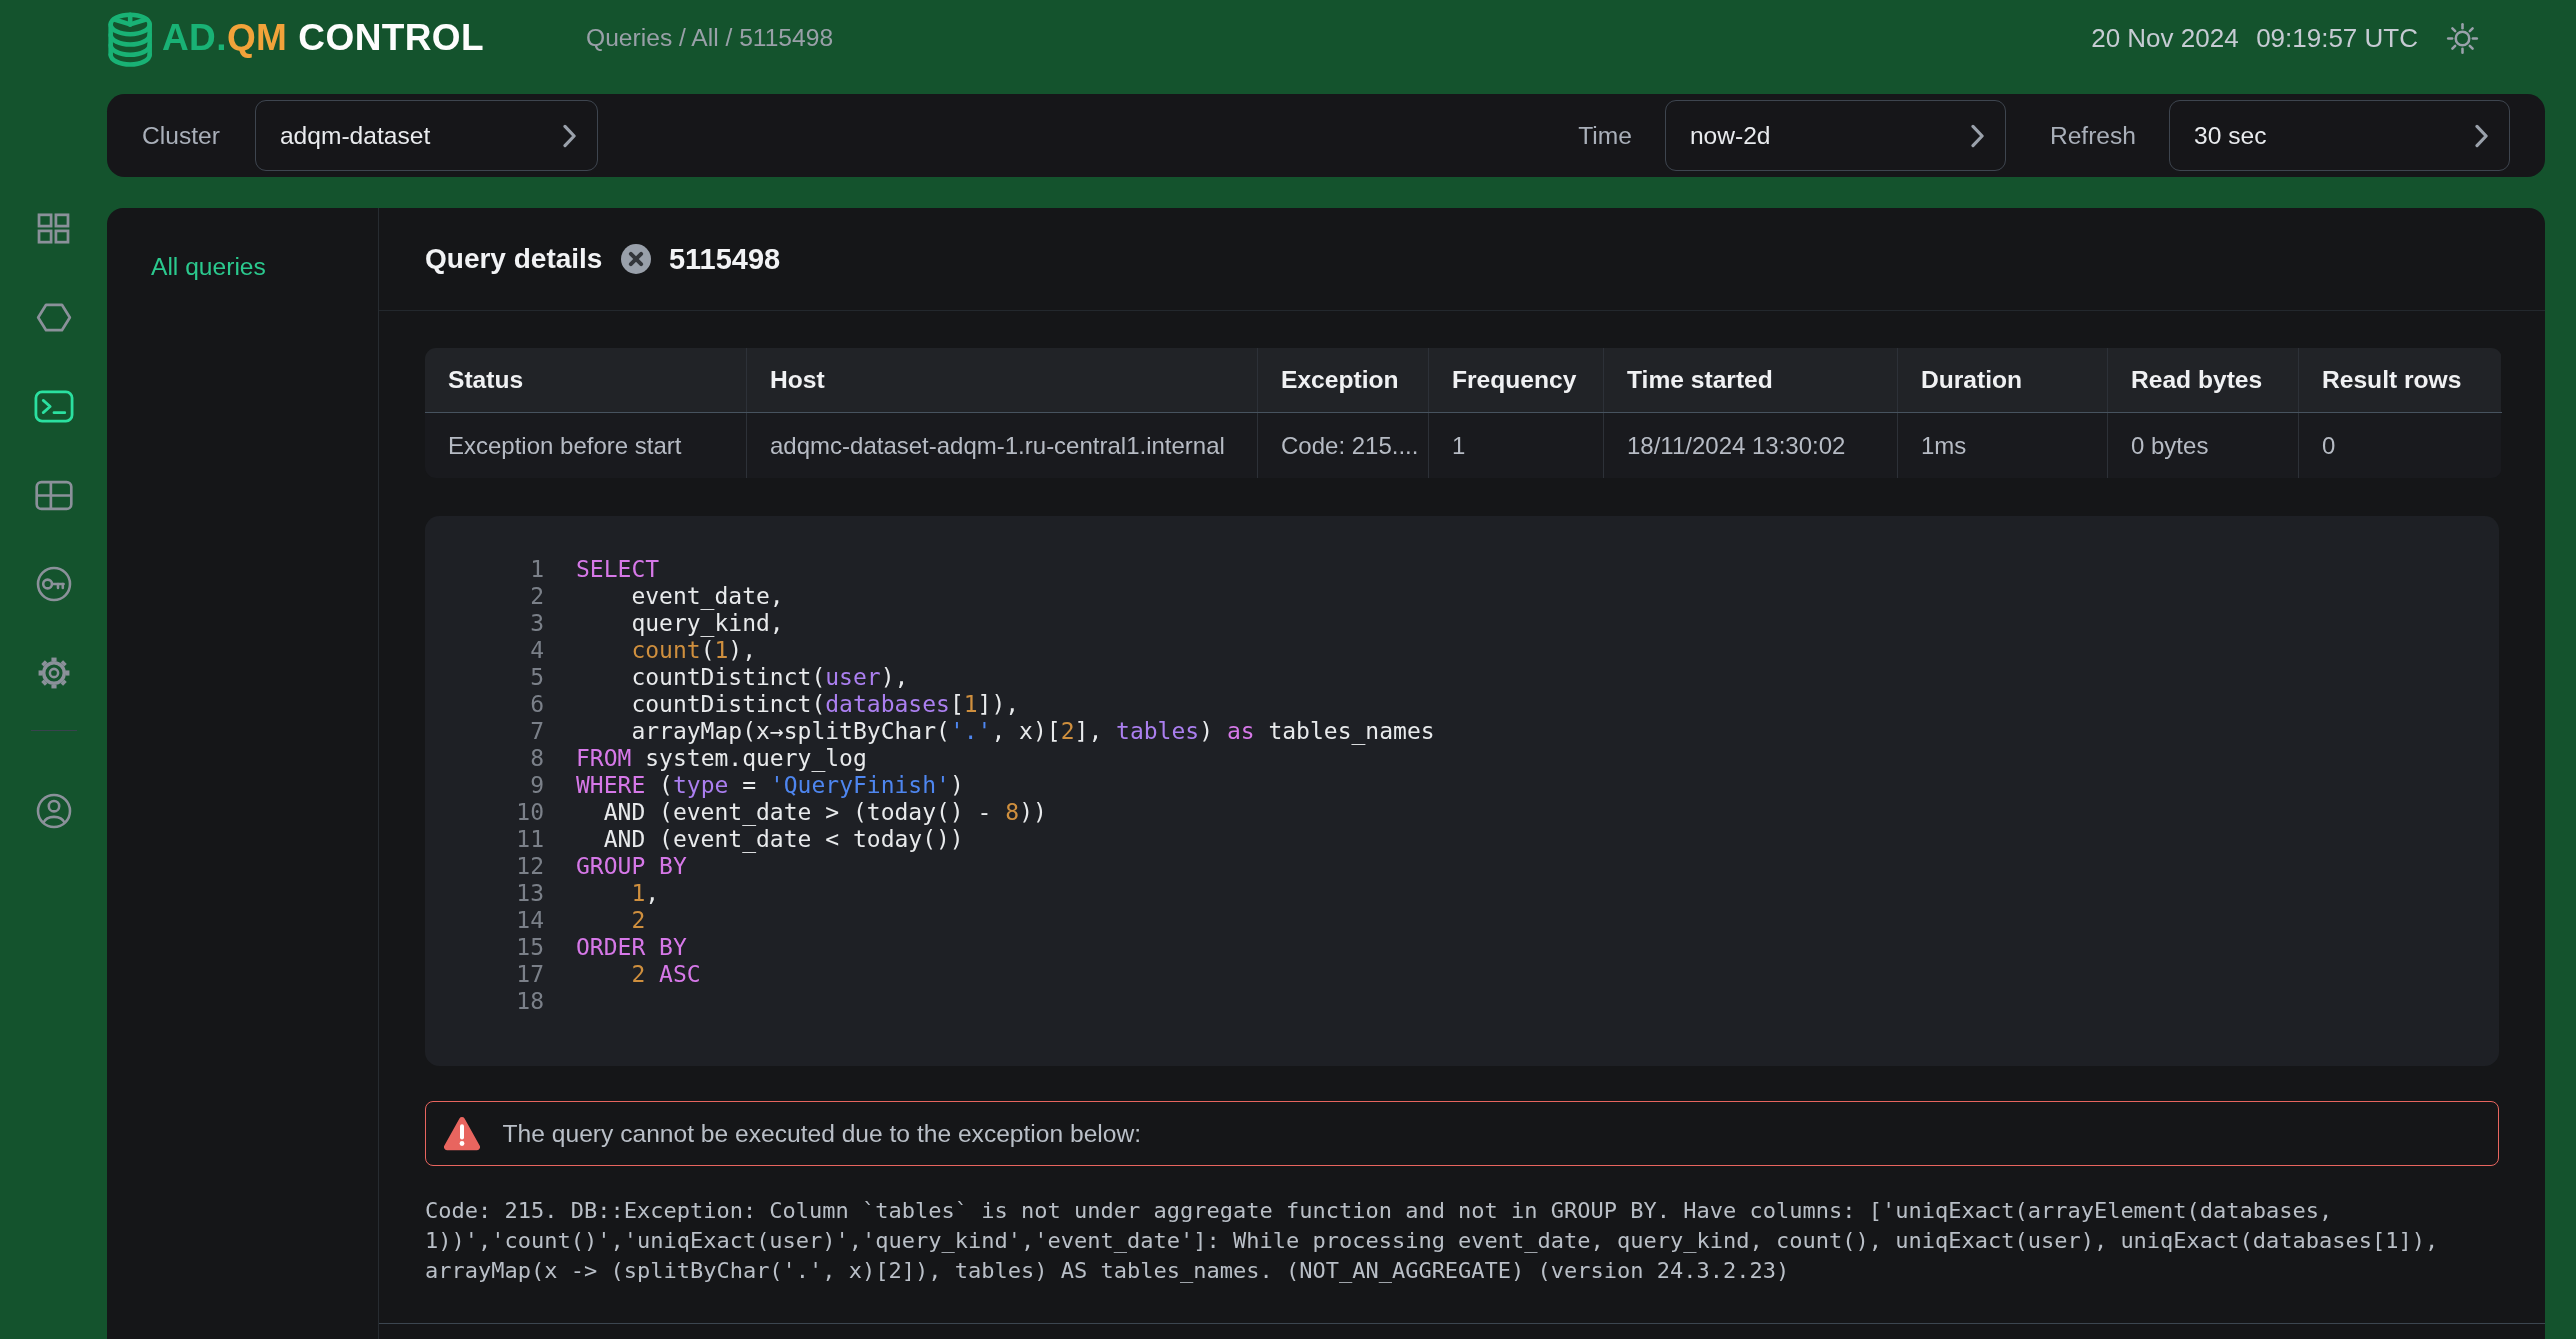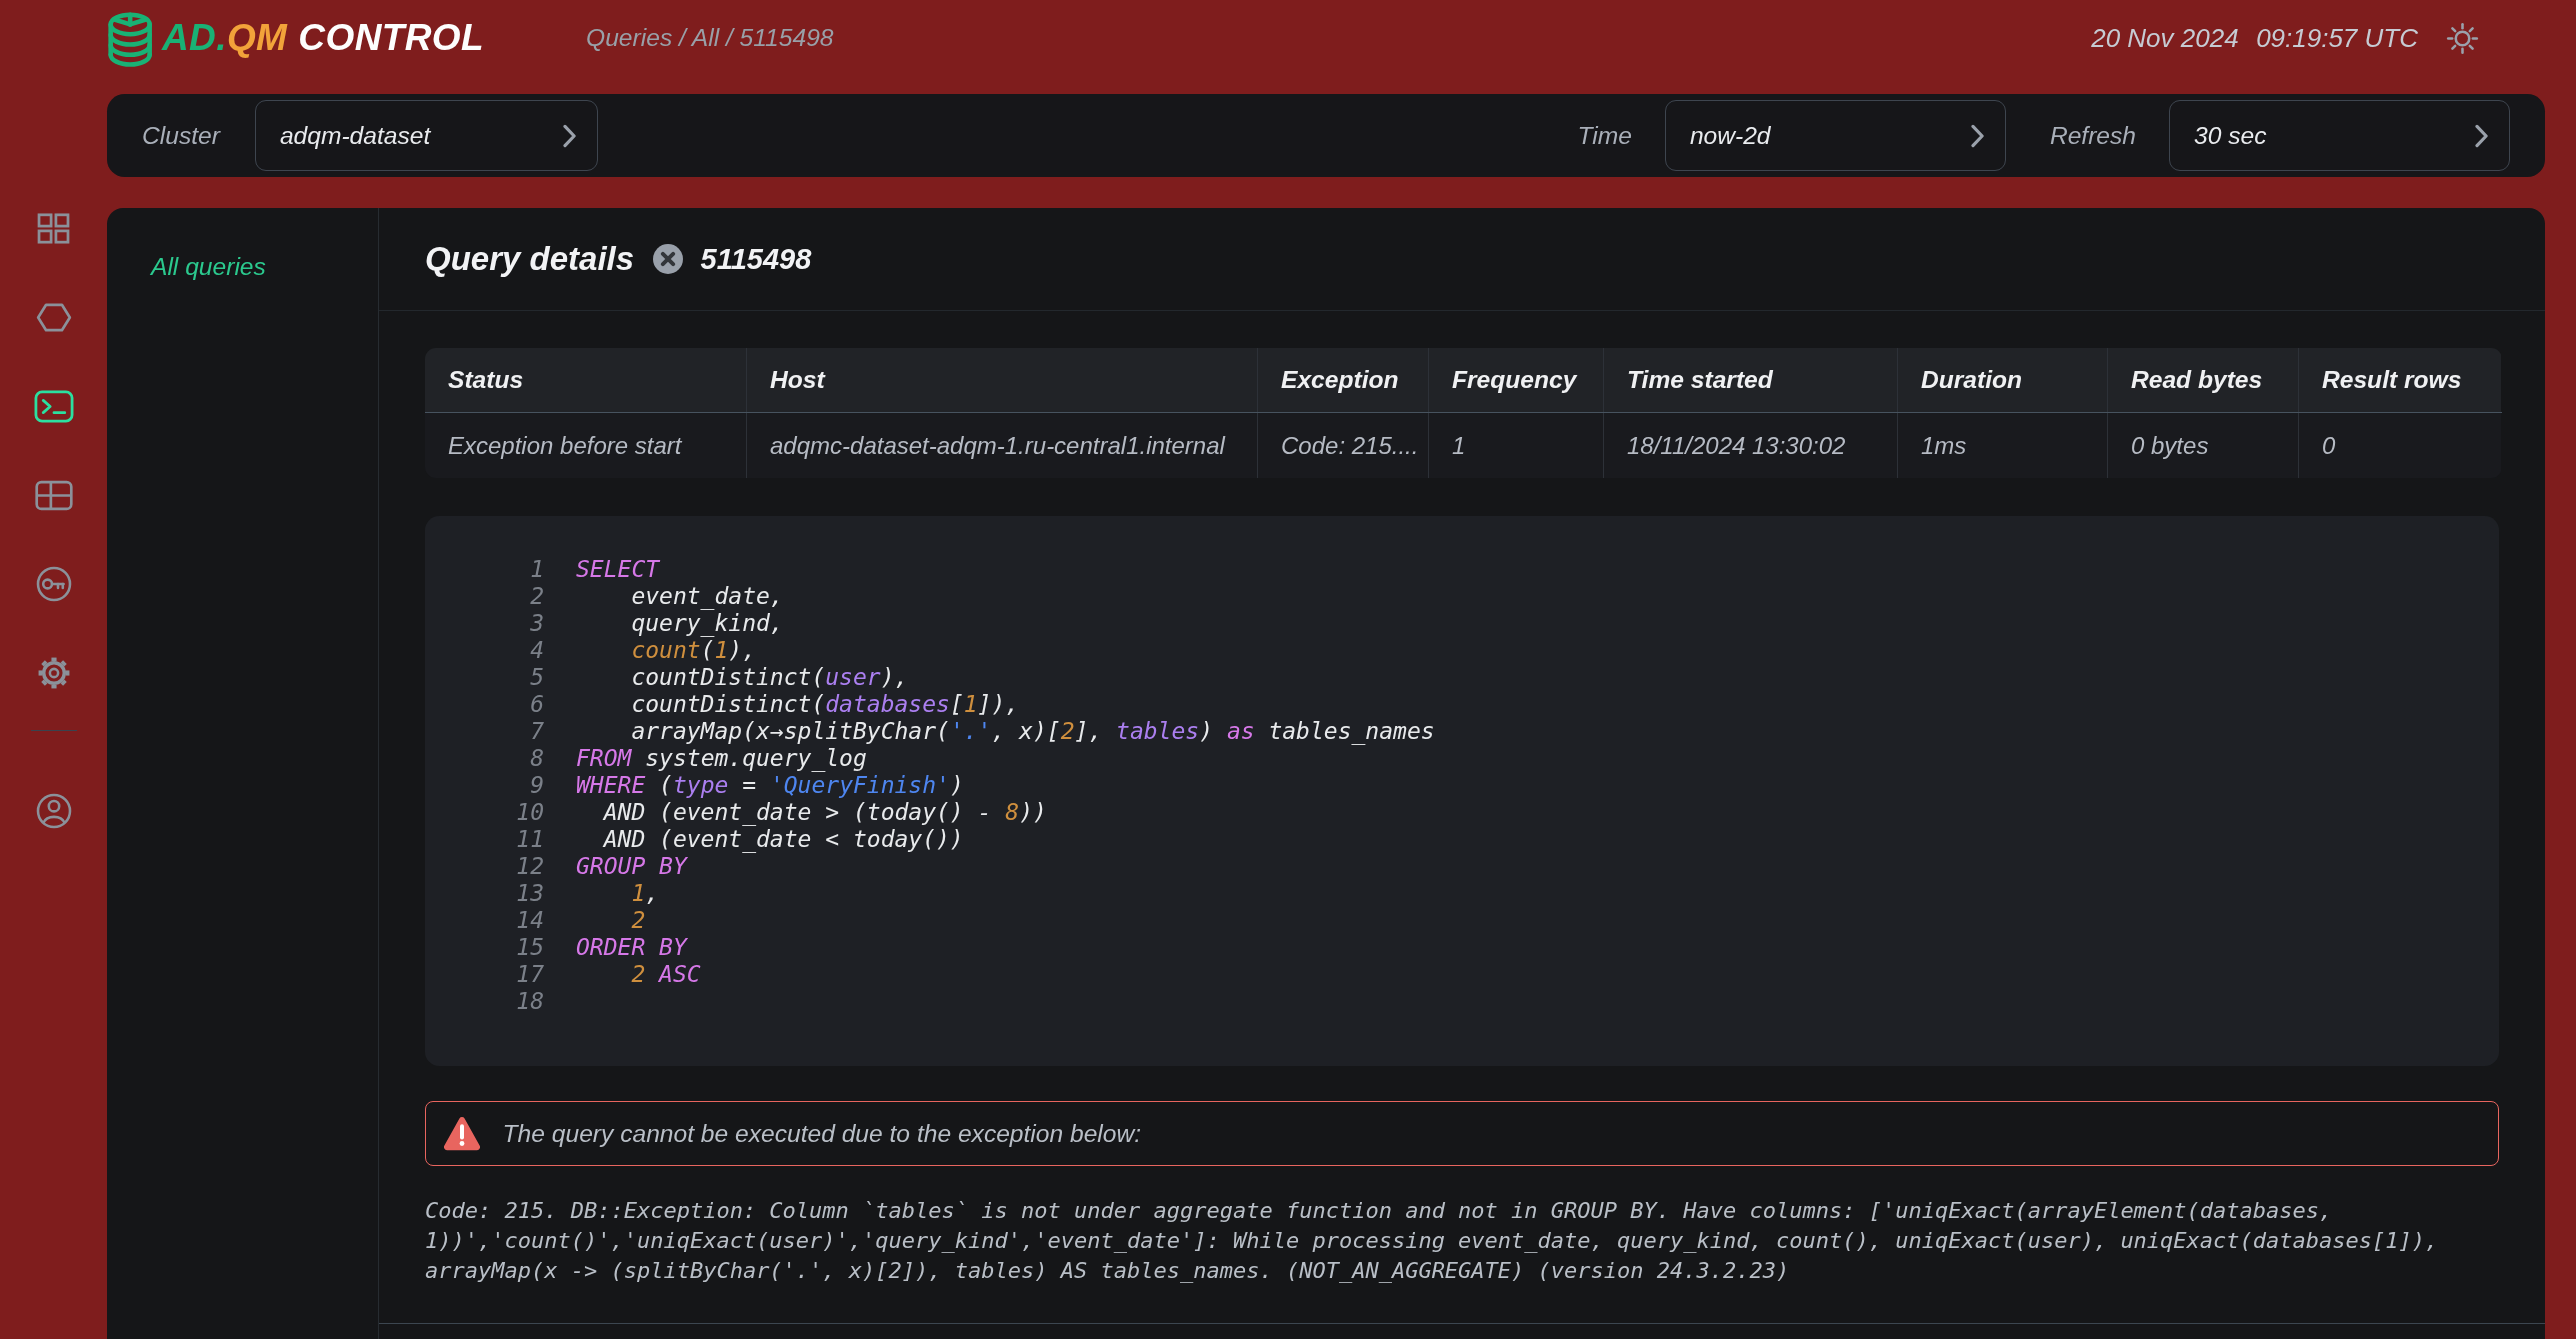--- a/index.html
+++ b/index.html
@@ -1,19 +1,19 @@
 <!DOCTYPE html>
 <html style="font-size:12.7px"><head>
 <meta charset="utf-8">
 <style>
   * { margin:0; padding:0; box-sizing:border-box; }
   html,body { background:#000; }
   .page {
     position:relative; width:2576px; height:1340px; overflow:hidden;
-    background:#7f1d1d; font-family:"Liberation Sans", sans-serif; color:#e8eaec;font-style:italic;
+    background:#14532d; font-family:"Liberation Sans", sans-serif; color:#e8eaec;
   }
   
   .app-header { position:absolute; left:0; top:0; right:0; height:76px; display:flex; align-items:center; padding:0 32px 0 102px; }
   .logo { display:flex; align-items:center; gap:8px; }
   .logo-text { font-size:37px; font-weight:800; letter-spacing:0.4px; white-space:nowrap; }
   .logo-ad { color:#19b275; } .logo-qm { color:#f2a33a; } .logo-control { color:#fdfdfd; margin-left:11px; }
   .breadcrumb { margin-left:102px; font-size:24.6px; color:#99a0a8; }
   .header-right { margin-left:auto; display:flex; align-items:center; gap:27px; font-size:26px; color:#c6cbd3; }
   .clock { display:flex; gap:17.5px; }
   .icon-btn { display:inline-flex; cursor:pointer; }
@@ -32,21 +32,21 @@
   .side-icon { width:40px; height:40px; display:flex; align-items:center; justify-content:center; cursor:pointer; }
   .side-icon + .side-icon { margin-top:49px; }
   .side-divider { width:46px; border-top:1.6px solid #39434e; margin-top:37px; }
   .side-user { margin-top:60px; }
   
   .content { position:absolute; left:107px; top:208px; width:2438px; bottom:0; background:#151618; border-radius:16px 16px 0 0; display:flex; }
   .left-nav { width:272px; flex:none; border-right:1.6px solid #272c31; padding:45px 0 0 44px; }
   .all-queries { font-size:24.6px; color:#2bc98e; cursor:pointer; text-decoration:none; }
   .main { flex:1; min-width:0; }
   .title-row { height:103px; display:flex; align-items:center; padding-left:46px; border-bottom:1.6px solid #23282d; }
-  .title-row h1 { font-size:33px; font-weight:700; color:#f2f3f5; }
+  .title-row h1 { font-size:28px; font-weight:700; color:#f2f3f5; }
   .close-btn { width:30px; height:30px; margin:0 17.5px 0 19px; cursor:pointer; display:inline-flex; }
   .qid { font-size:29px; font-weight:700; color:#f2f3f5; }
   
   .qtable { margin:37px 0 0 46px; width:2077px; border-radius:11px; overflow:hidden; }
   .thead, .trow { display:grid; grid-template-columns:322px 511px 171px 175px 294px 210px 191px 202px; }
   .thead { border-bottom:1.6px solid #47535f; }
   .th { background:#212327; color:#f0f1f3; font-weight:700; font-size:24.6px; height:64px; display:flex; align-items:center; padding-left:23px; border-right:1.6px solid #2d3138; overflow:hidden; white-space:nowrap; }
   .td { background:#191a1e; color:#b6bbc4; font-size:24px; height:65px; display:flex; align-items:center; padding-left:23px; border-right:1.6px solid #2d3138; overflow:hidden; white-space:nowrap; }
   .th:last-child, .td:last-child { border-right:none; }
   

